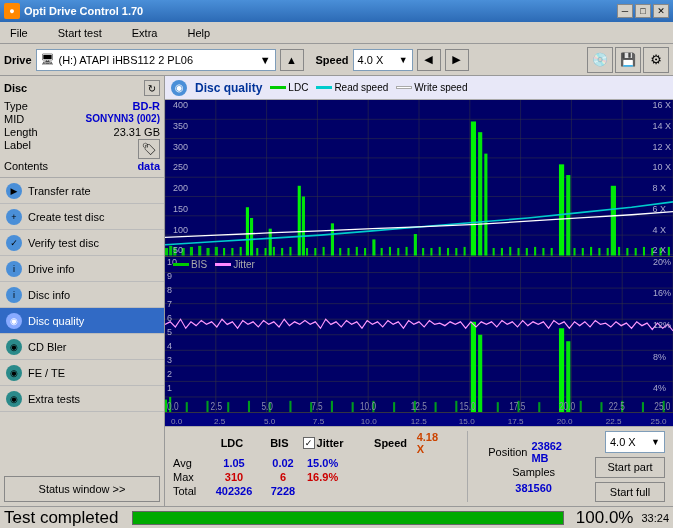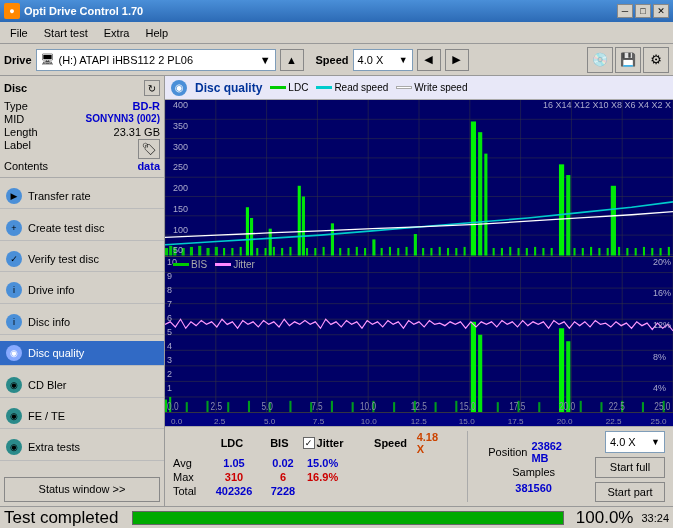--- a/index.html
+++ b/index.html
@@ -7,38 +7,38 @@
 
     
     .titlebar { height: 22px; background: linear-gradient(to bottom, #4a8fd8, #2c6ab5); display: flex; align-items: center; justify-content: space-between; padding: 0 4px; }
     .titlebar-left { display: flex; align-items: center; gap: 4px; color: white; font-size: 11px; font-weight: bold; }
     .titlebar-icon { width: 16px; height: 16px; background: #ff8800; border-radius: 2px; display: flex; align-items: center; justify-content: center; font-size: 9px; }
     .titlebar-buttons { display: flex; gap: 2px; }
     .titlebar-btn { width: 16px; height: 14px; border: 1px solid #888; background: #d4d0c8; display: flex; align-items: center; justify-content: center; font-size: 9px; cursor: pointer; color: #000; }
     .titlebar-btn.close { background: #d4d0c8; }
 
     
-    .menubar { height: 22px; background: #d4d0c8; display: flex; align-items: center; padding: 0 4px; gap: 4px; border-bottom: 1px solid #999; }
+    .menubar { height: 22px; background: #d4d0c8; display: flex; align-items: center; padding: 0 4px; gap: 18px; border-bottom: 1px solid #999; }
     .menu-item { padding: 2px 6px; cursor: pointer; font-size: 11px; }
 
     
     .drivebar { height: 32px; background: #d4d0c8; display: flex; align-items: center; padding: 2px 4px; gap: 4px; border-bottom: 1px solid #999; }
     .drive-label { font-size: 11px; font-weight: bold; }
     .drive-select { height: 22px; min-width: 240px; font-size: 11px; background: white; border: 1px solid #7f9db9; display: flex; align-items: center; padding: 0 4px; }
     .drive-btn { width: 24px; height: 22px; background: #d4d0c8; border: 1px solid #888; display: flex; align-items: center; justify-content: center; cursor: pointer; }
     .speed-label { font-size: 11px; font-weight: bold; margin-left: 8px; }
     .speed-select { height: 22px; width: 60px; font-size: 11px; background: white; border: 1px solid #7f9db9; display: flex; align-items: center; padding: 0 4px; }
     .toolbar-btns { display: flex; gap: 2px; margin-left: auto; }
     .tb-btn { width: 26px; height: 26px; background: #d4d0c8; border: 1px solid #888; display: flex; align-items: center; justify-content: center; cursor: pointer; font-size: 13px; }
 
     
     .main { display: flex; height: calc(528px - 22px - 22px - 32px - 22px); }
 
     
-    .left-panel { width: 165px; background: #d4d0c8; border-right: 1px solid #999; display: flex; flex-direction: column; gap: 6px; }
+    .left-panel { width: 165px; background: #d4d0c8; border-right: 1px solid #999; display: flex; flex-direction: column; }
     .disc-section { padding: 4px; border-bottom: 1px solid #aaa; }
     .disc-header { display: flex; align-items: center; gap: 4px; margin-bottom: 4px; }
     .disc-title { font-size: 11px; font-weight: bold; }
     .disc-refresh-btn { width: 16px; height: 16px; background: #d4d0c8; border: 1px solid #888; display: flex; align-items: center; justify-content: center; font-size: 10px; cursor: pointer; margin-left: auto; }
     .disc-row { display: flex; justify-content: space-between; font-size: 11px; margin-bottom: 1px; }
     .disc-key { color: #000; }
     .disc-val { color: #0000cc; font-weight: bold; }
     .disc-val-black { color: #000; }
     .disc-icon-btn { width: 22px; height: 20px; background: #d4d0c8; border: 1px solid #888; display: flex; align-items: center; justify-content: center; font-size: 12px; cursor: pointer; }
 
@@ -307,21 +307,21 @@
           <rect x="461" y="137" width="2" height="8" fill="#00dd00"></rect>
           <rect x="469" y="138" width="2" height="7" fill="#00dd00"></rect>
           <rect x="477" y="138" width="2" height="7" fill="#00dd00"></rect>
           <rect x="485" y="137" width="2" height="8" fill="#00dd00"></rect>
 
           <polyline points="0,135 50,132 100,129 150,126 200,122 250,118 300,114 350,110 400,105 450,100 490,95" fill="none" stroke="#00cccc" stroke-width="1.5"></polyline>
 
           <polyline points="0,128 50,126 100,124 150,122 200,120 250,118 300,116 350,113 400,110 450,107 490,104" fill="none" stroke="#ffffff" stroke-width="1.2"></polyline>
         </svg>
 
-        <div style="position:absolute;right:2px;top:0;height:100%;display:flex;justify-content:space-between;color:#aaaacc;font-size:9px;">
+        <div style="position:absolute;right:2px;top:0;height:100%;display:flex;flex-direction:column;justify-content:space-between;color:#aaaacc;font-size:9px;">
           <span>16 X</span>
           <span>14 X</span>
           <span>12 X</span>
           <span>10 X</span>
           <span>8 X</span>
           <span>6 X</span>
           <span>4 X</span>
           <span>2 X</span>
         </div>
 
@@ -503,22 +503,22 @@
         </div>
       </div>
 
       <div style="display:flex;flex-direction:column;gap:4px;margin-left:auto;align-items:flex-end;">
         <div style="display:flex;gap:4px;align-items:center;">
           <div style="height:22px;width:60px;background:white;border:1px solid #7f9db9;display:flex;align-items:center;padding:0 4px;font-size:11px;">
             <span>4.0 X</span>
             <span style="margin-left:auto;font-size:9px;">▼</span>
           </div>
         </div>
+        <button class="start-btn">Start part</button>
         <button class="start-btn">Start full</button>
-        <button class="start-btn">Start part</button>
       </div>
     </div>
   </div>
 </div>
 
 <div class="statusbar">
   <span class="status-text">Test completed</span>
   <div class="progress-container">
     <div class="progress-bar" id="progress-bar" style="width:100%;"></div>
   </div>

